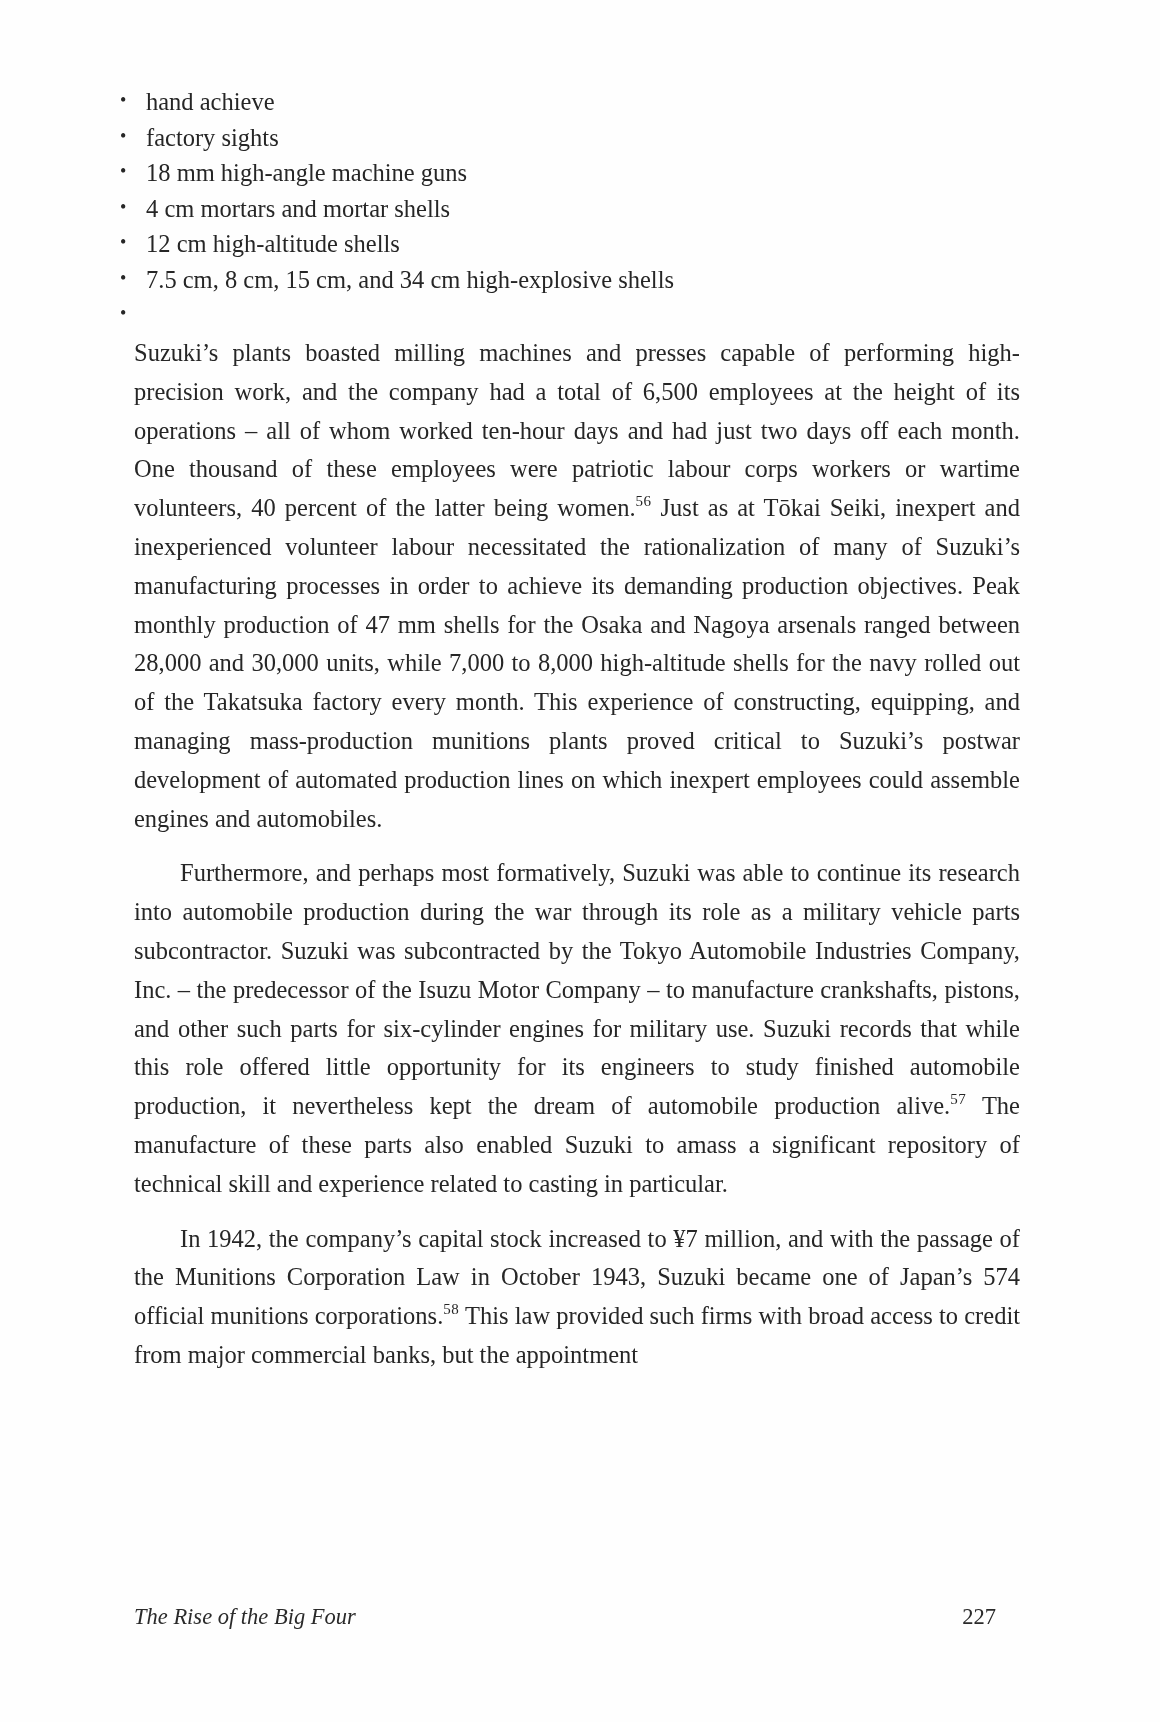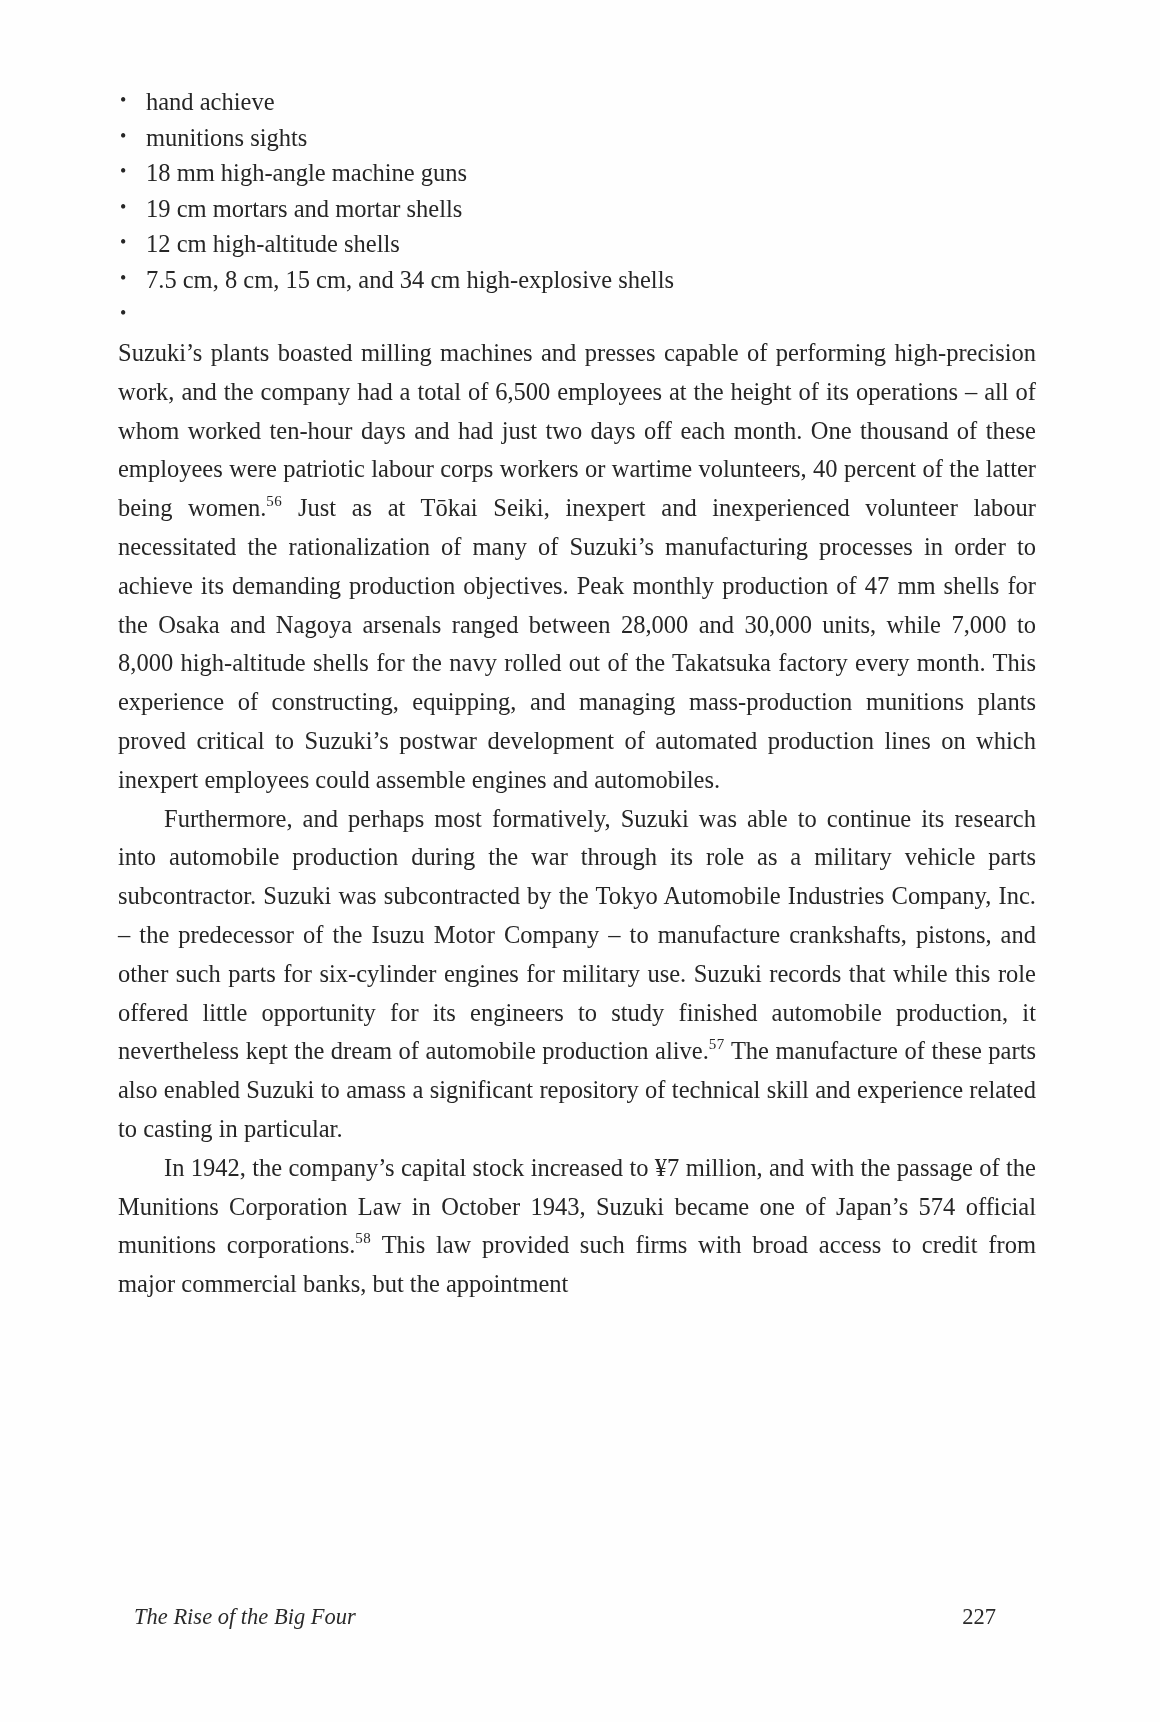--- a/index.html
+++ b/index.html
@@ -40,21 +40,21 @@
     left: 2px;
     top: -1px;
     font-size: 18px;
     line-height: 35.5px;
     color: #262626;
   }
   .body-copy {
     margin-top: 37px;
   }
   .body-para {
-    margin: 0;
+    margin: 16px;
     font-size: 24.5px;
     line-height: 38.8px;
     text-align: justify;
     color: #262626;
   }
   .body-para.indented {
     text-indent: 46px;
   }
   sup.footnote-ref {
     font-size: 15px;
@@ -89,29 +89,29 @@
 <div class="page">
   <div class="text-block">
 
     <ul class="bullet-list">
       <li class="bullet-item">
         <span class="bullet-marker">•</span>
         <span>hand achieve</span>
       </li>
       <li class="bullet-item">
         <span class="bullet-marker">•</span>
-        <span>munitions sights</span>
+        <span>factory sights</span>
       </li>
       <li class="bullet-item">
         <span class="bullet-marker">•</span>
         <span>18 mm high-angle machine guns</span>
       </li>
       <li class="bullet-item">
         <span class="bullet-marker">•</span>
-        <span>19 cm mortars and mortar shells</span>
+        <span>4 cm mortars and mortar shells</span>
       </li>
       <li class="bullet-item">
         <span class="bullet-marker">•</span>
         <span>12 cm high-altitude shells</span>
       </li>
       <li class="bullet-item">
         <span class="bullet-marker">•</span>
         <span>7.5 cm, 8 cm, 15 cm, and 34 cm high-explosive shells</span>
       </li>
       <li class="bullet-item">

